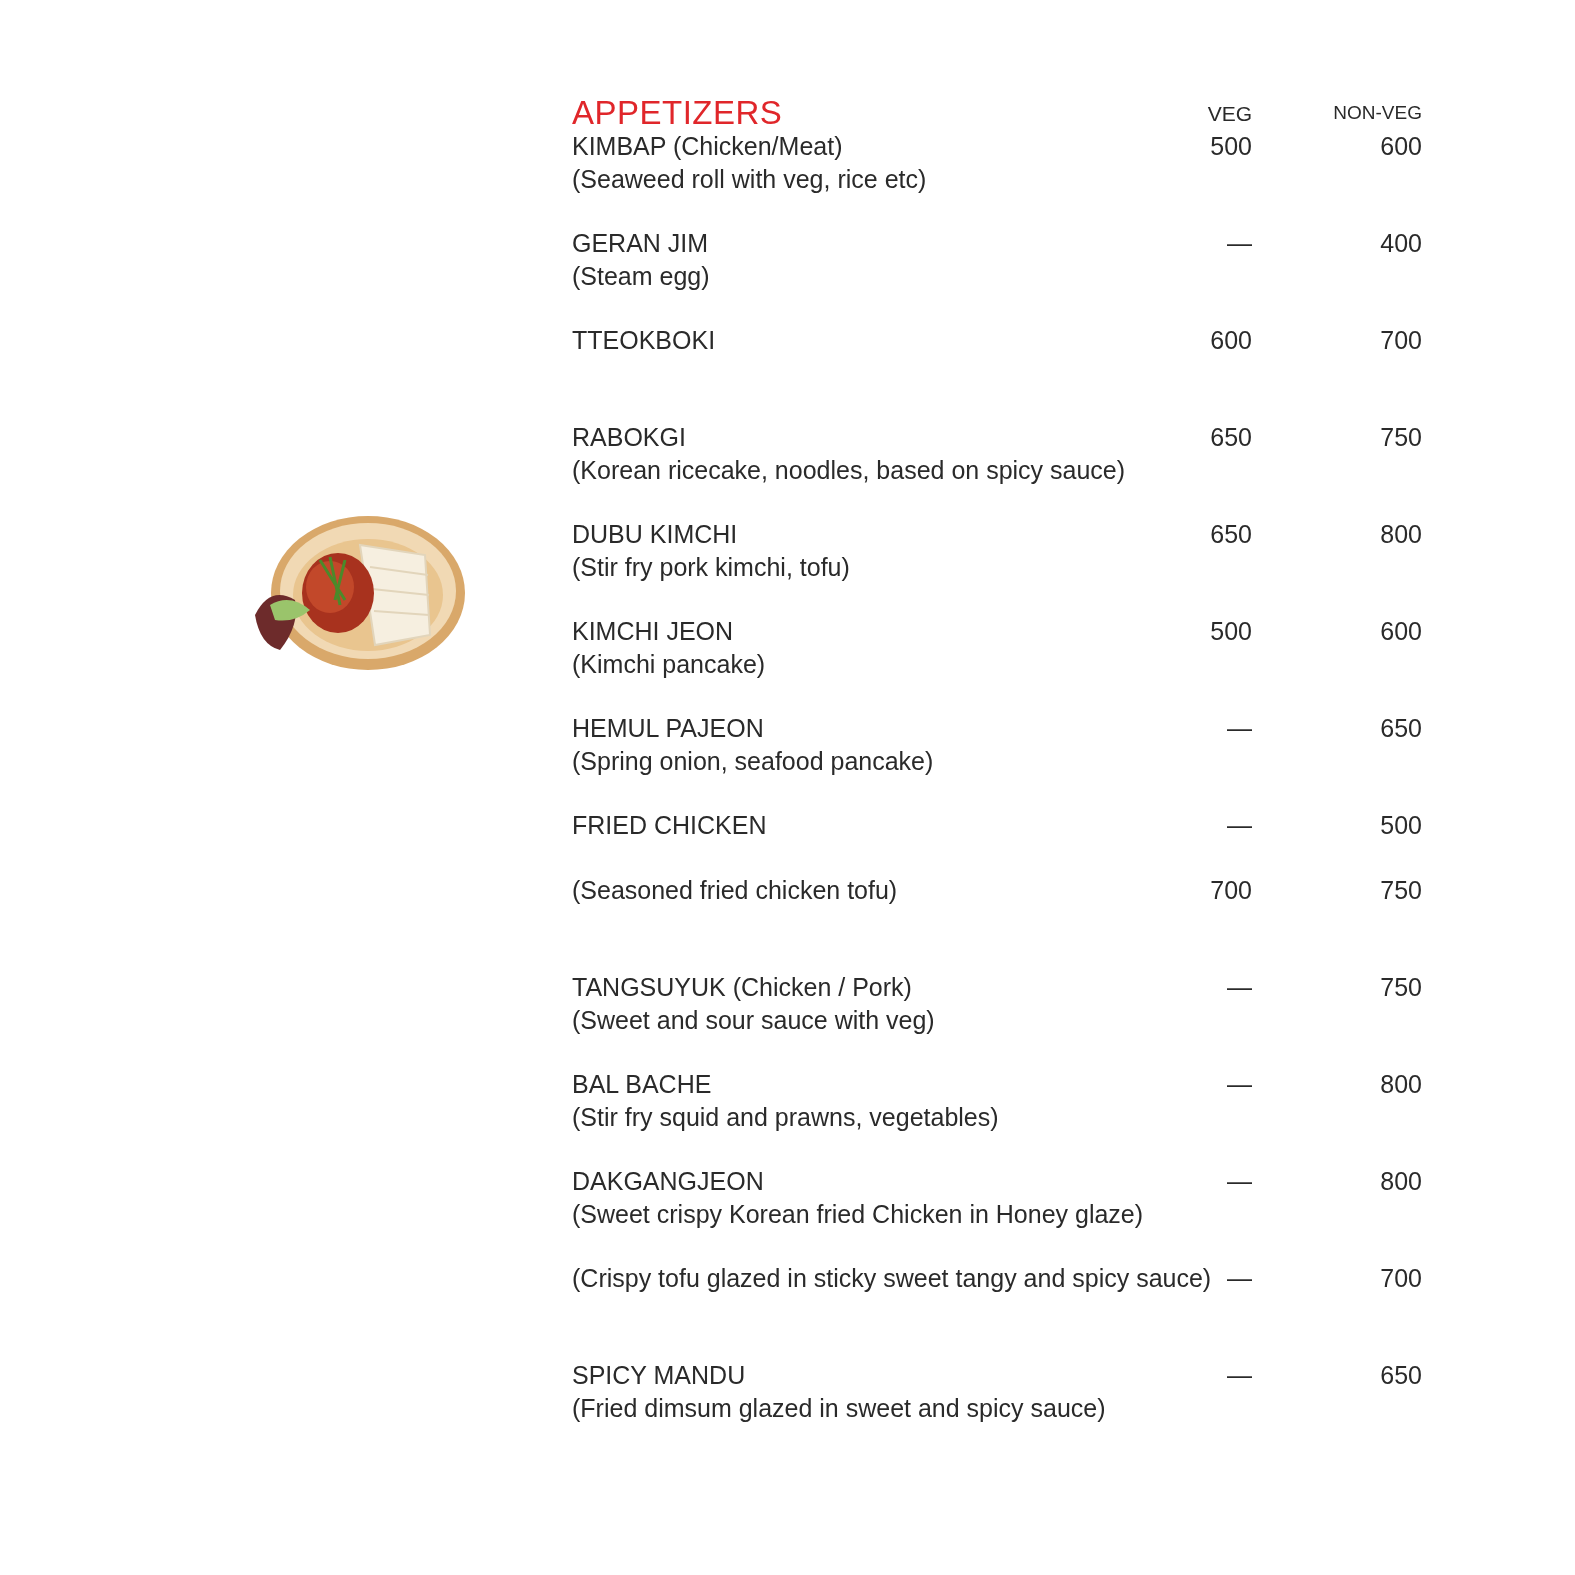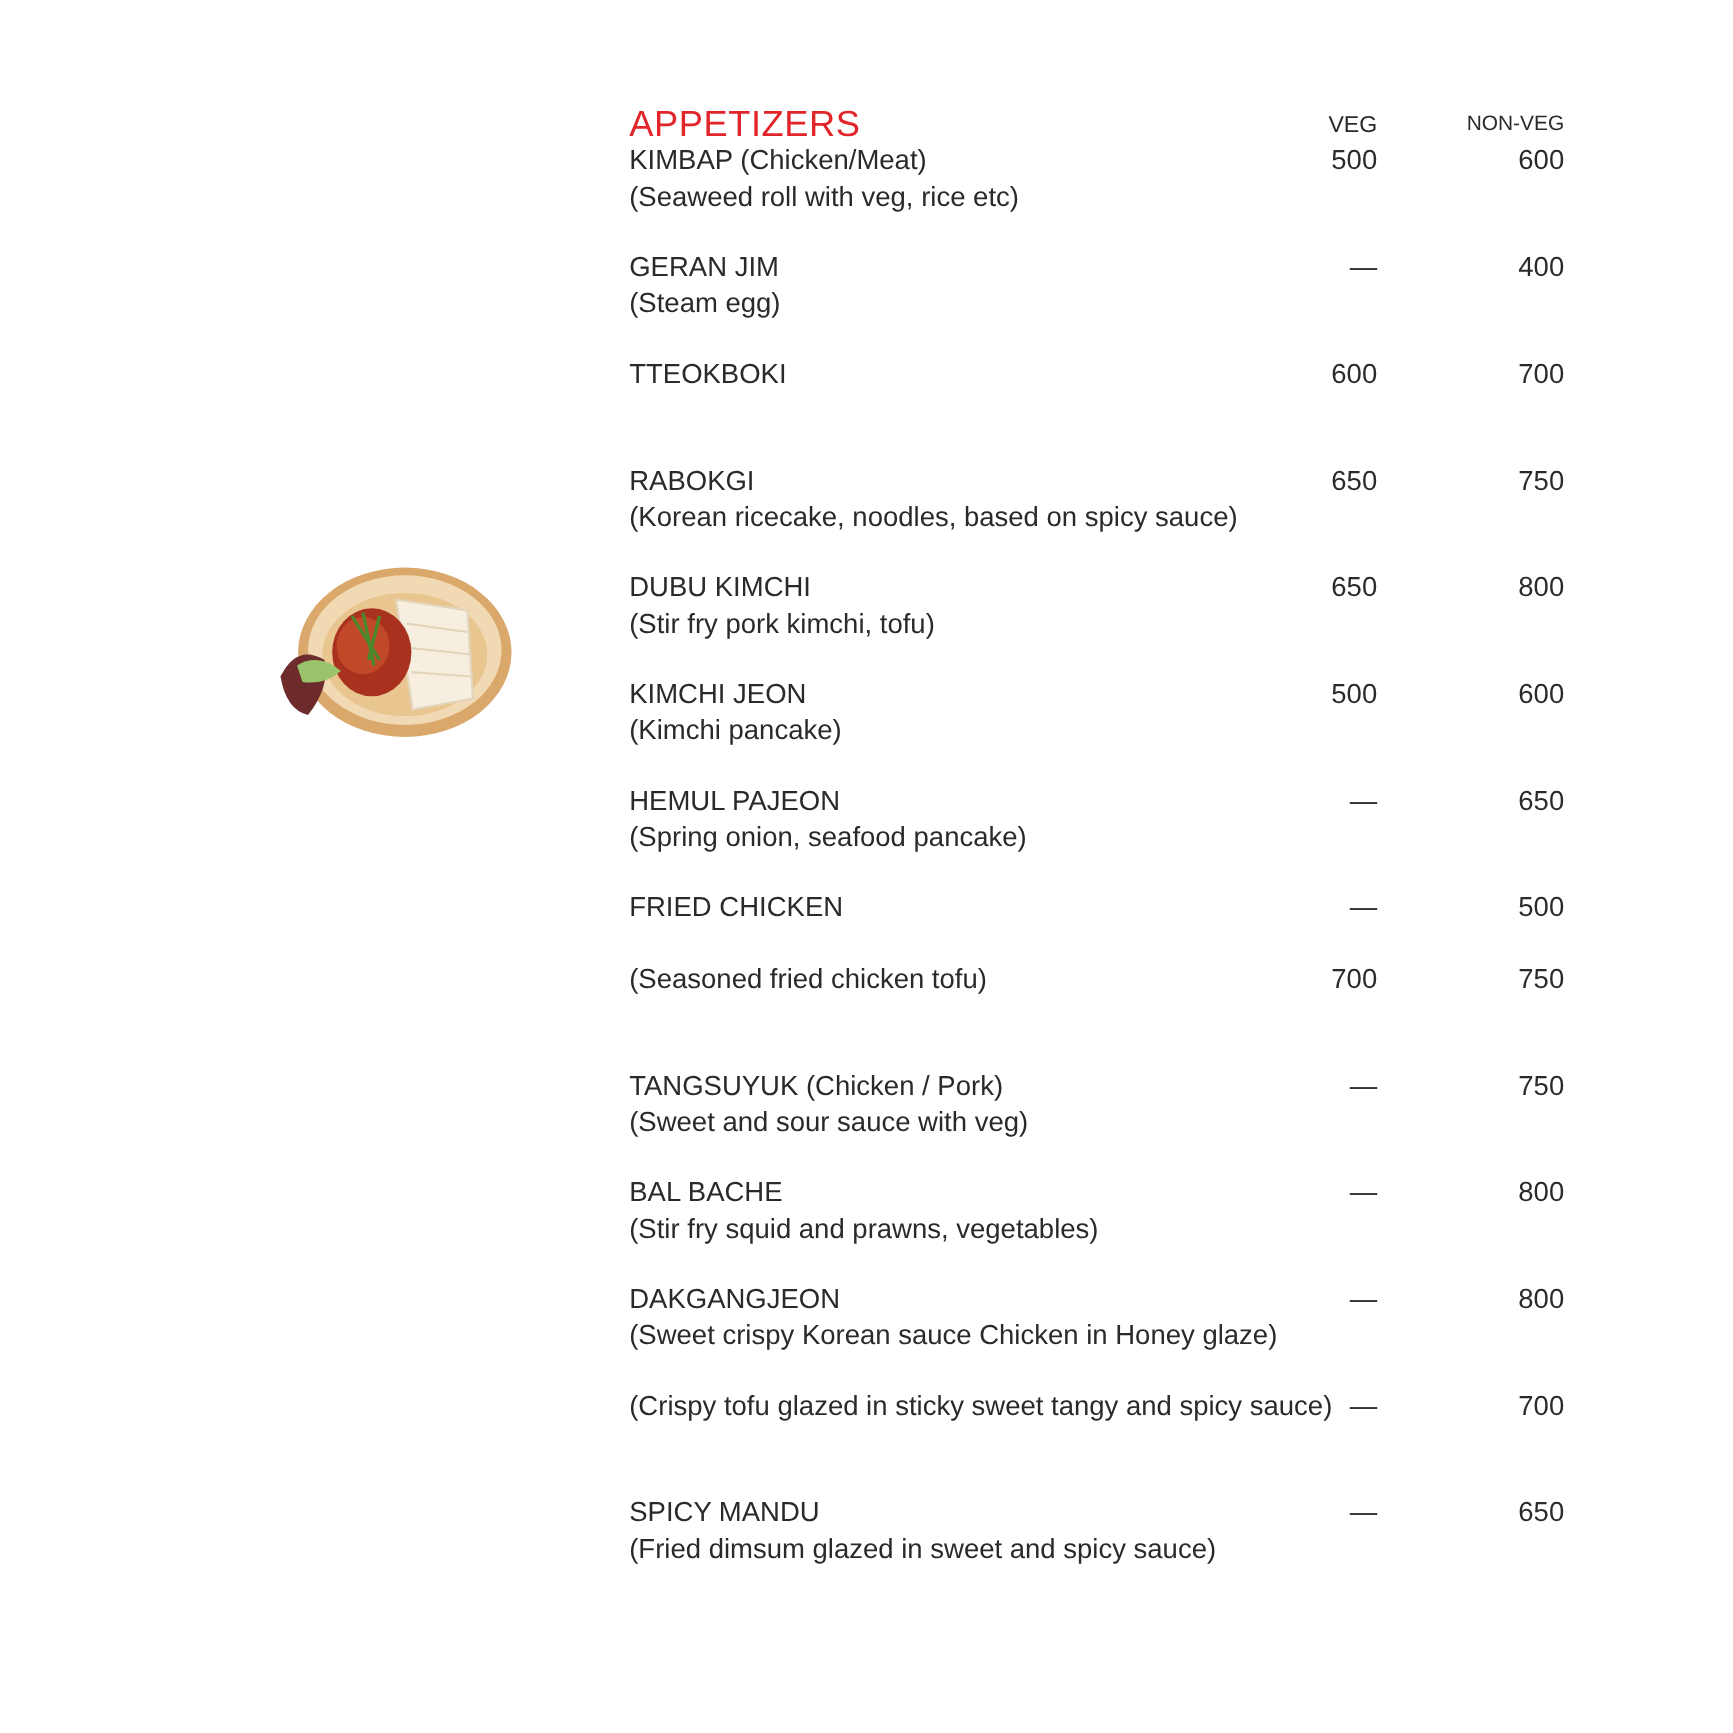--- a/index.html
+++ b/index.html
@@ -103,21 +103,21 @@
     <div class="nonveg">750</div>
   </div>
   <div class="item">
     <div class="name">BAL BACHE</div>
     <div class="desc">(Stir fry squid and prawns, vegetables)</div>
     <div class="veg">—</div>
     <div class="nonveg">800</div>
   </div>
   <div class="item">
     <div class="name">DAKGANGJEON</div>
-    <div class="desc">(Sweet crispy Korean sauce Chicken in Honey glaze)</div>
+    <div class="desc">(Sweet crispy Korean fried Chicken in Honey glaze)</div>
     <div class="veg">—</div>
     <div class="nonveg">800</div>
   </div>
   <div class="item">
     <div class="desc">(Crispy tofu glazed in sticky sweet tangy and spicy sauce)</div>
     <div class="veg">—</div>
     <div class="nonveg">700</div>
   </div>
   <div class="item">
     <div class="name">SPICY MANDU</div>

